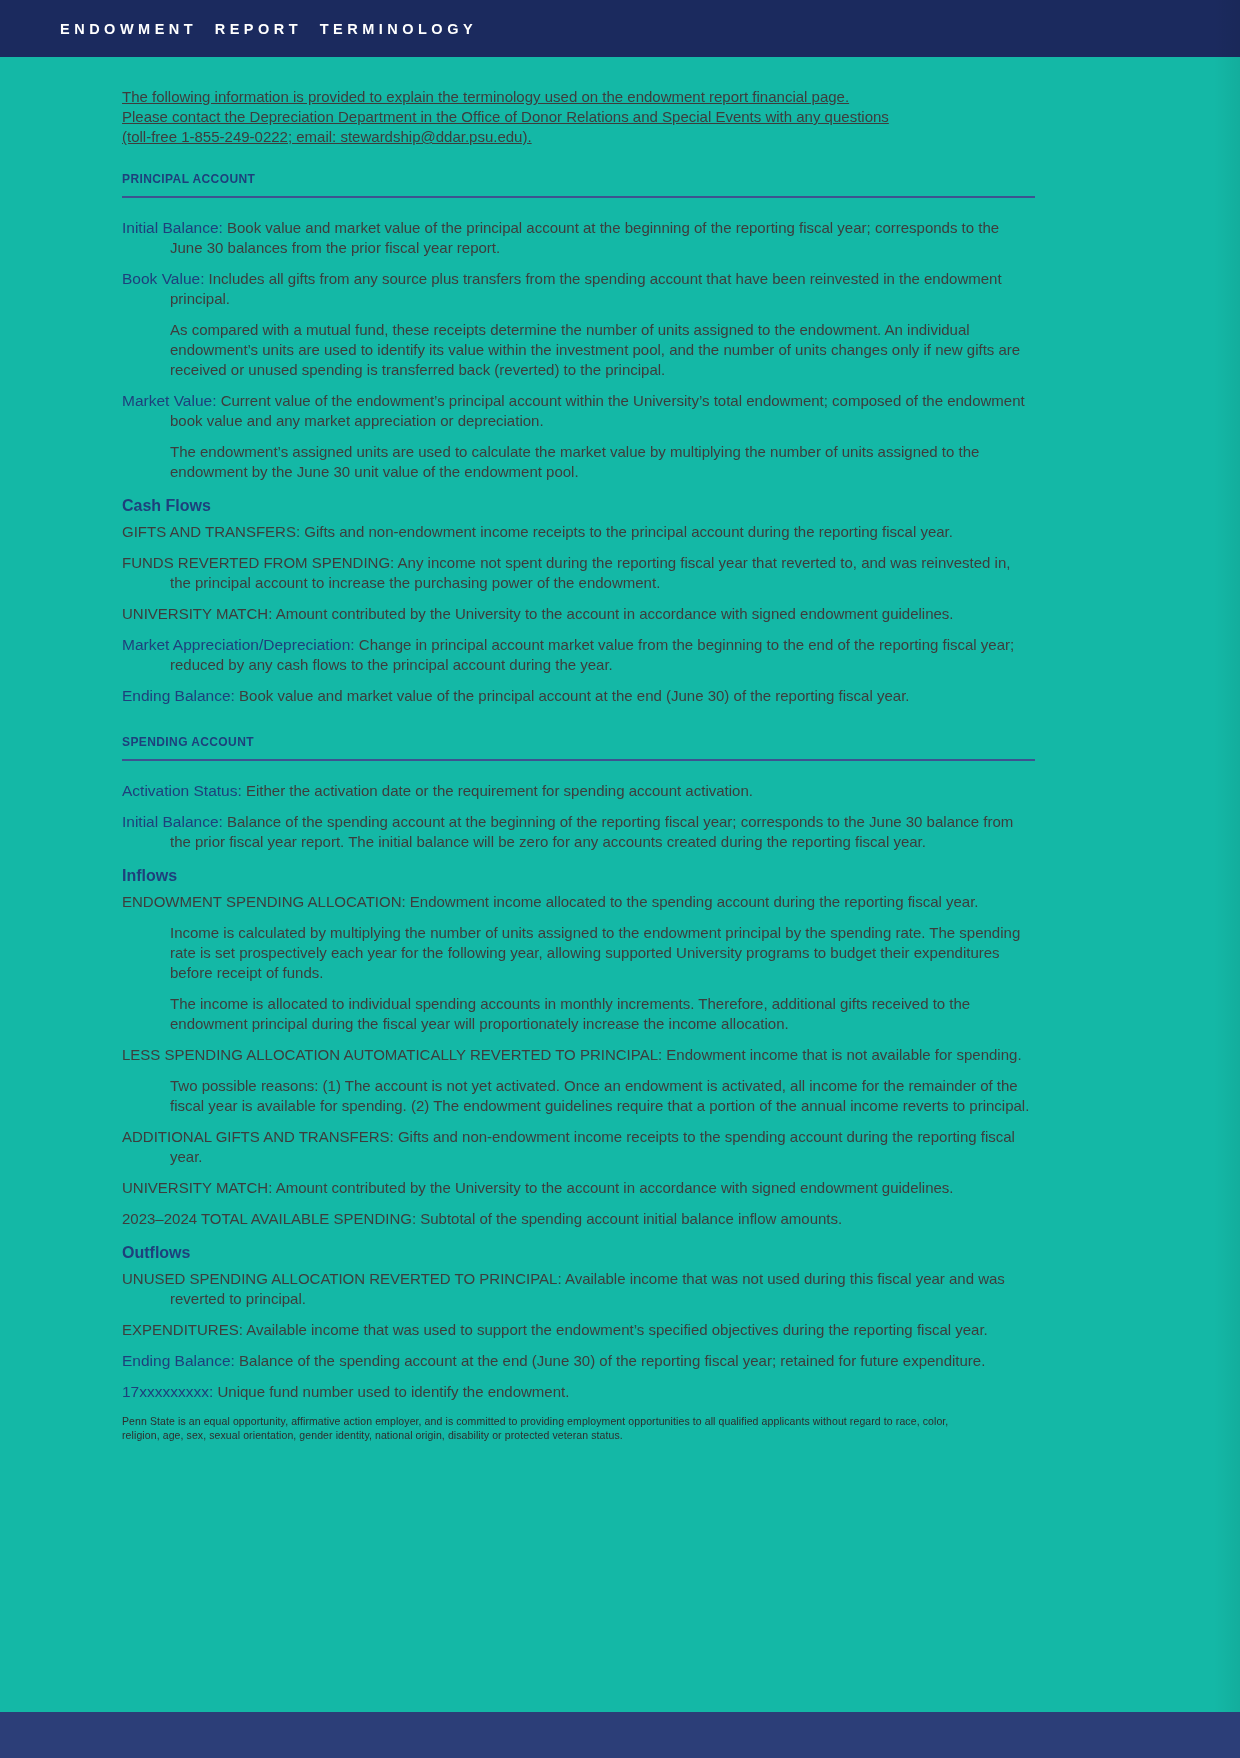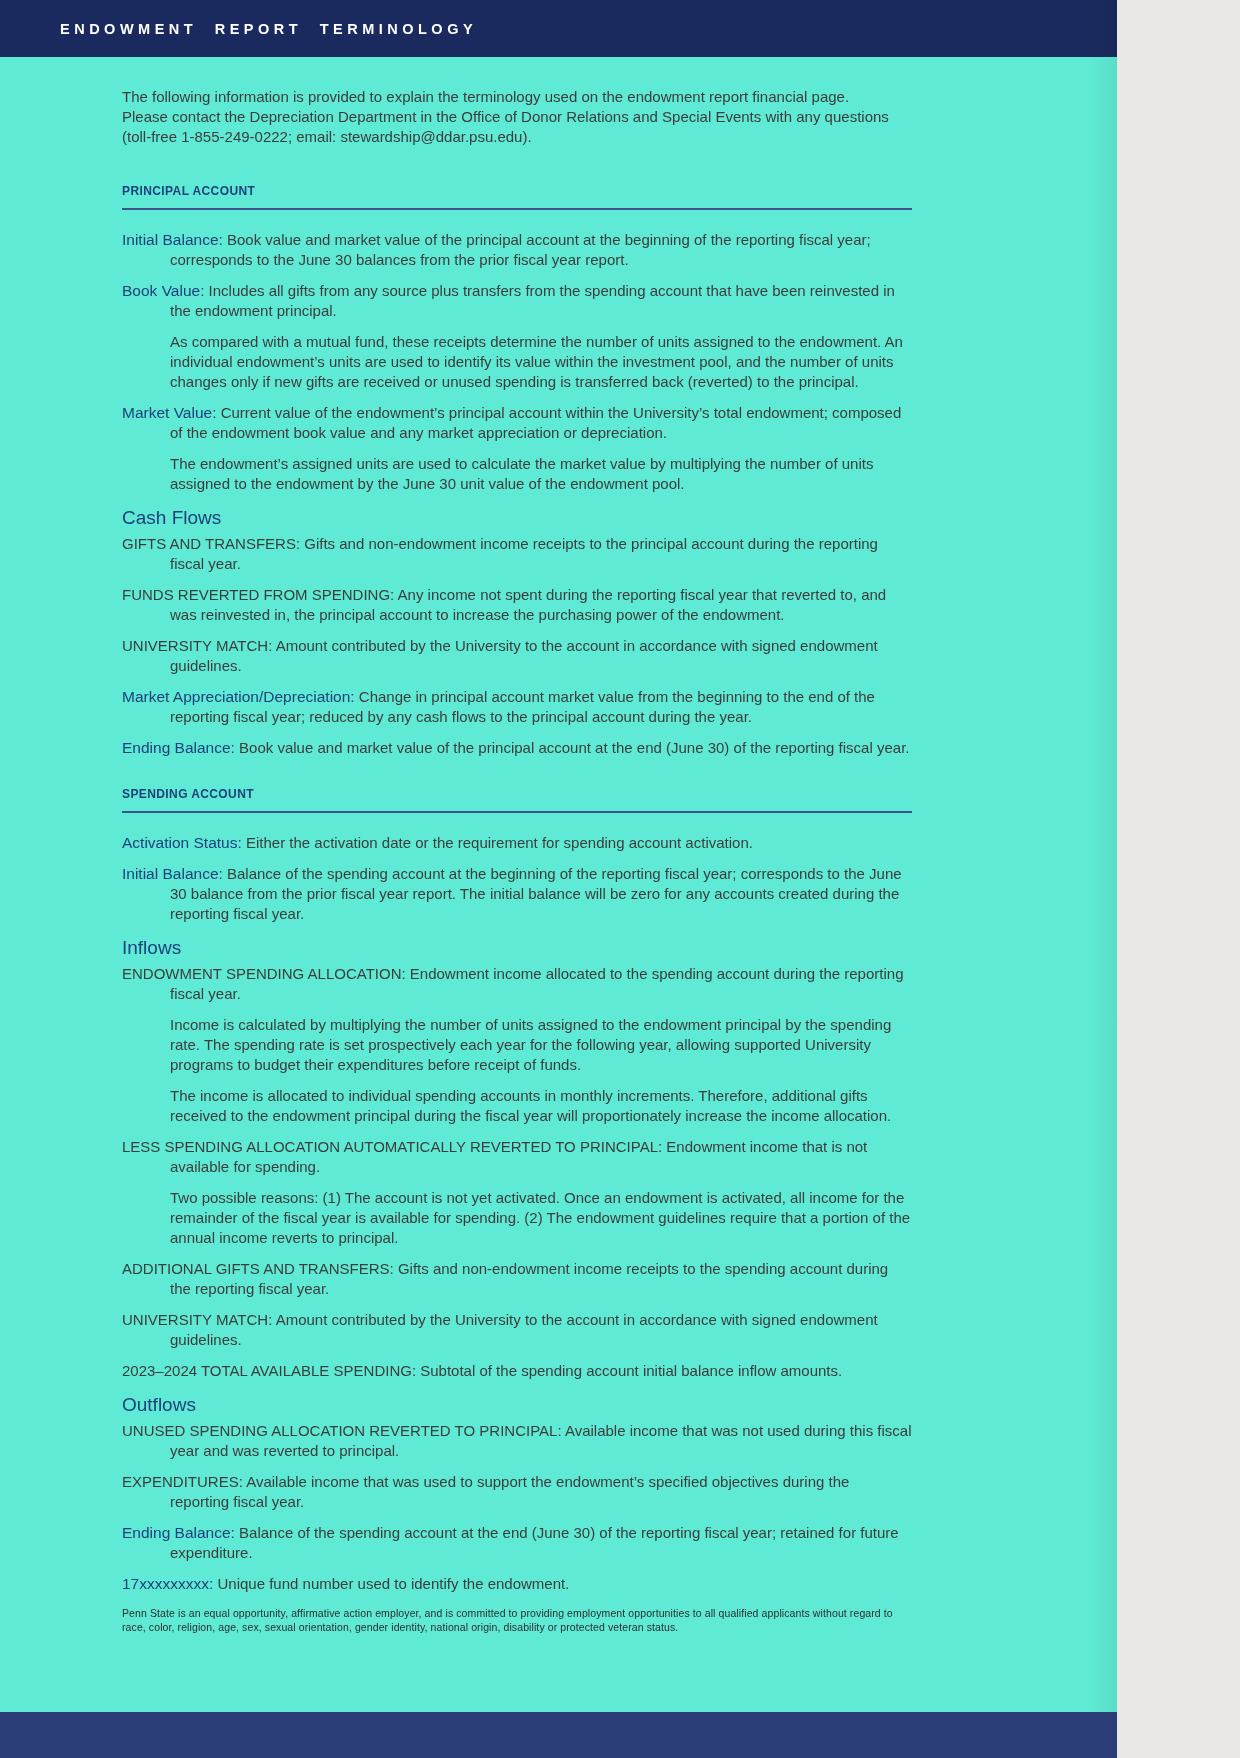--- a/index.html
+++ b/index.html
@@ -3,59 +3,59 @@
 <meta charset="utf-8">
 <style>
   * { margin:0; padding:0; box-sizing:border-box; }
   html, body { width:1240px; height:1758px; }
   body {
     font-family:"Liberation Sans", sans-serif;
     background:#e9e8e4;
   }
   .page {
     position:relative;
-    width:1117px; height:1758px;
-    background:#5eead4;
+    width:1240px; height:1758px;
+    background:#14b8a6;
     overflow:hidden;
   }
   .topbar {
     position:absolute; top:0; left:0;
     width:100%; height:57px;
     background:var(--navy_dark, #1b2a5e);
     display:flex; align-items:center;
   }
   .topbar-title {
     color:#ffffff; font-weight:bold;
     font-size:14.5px; letter-spacing:4.5px; word-spacing:9px;
     padding-left:60px;
   }
   .content {
     position:absolute; top:57px; left:0; right:0;
     padding:30px 205px 0 122px;
     color:var(--body_text, #3d3d3d);
     font-size:15px; line-height:20px;
   }
-  .intro { margin-bottom:34px; }
+  .intro { margin-bottom:22px;text-decoration:underline; }
   .section-head { margin:10px 0 20px 0; }
   .section-head h2 {
     color:var(--navy, #1e407c);
     font-size:12px; font-weight:bold; letter-spacing:0.4px;
   }
   .section-head .rule {
     height:2px; background:var(--rule, #3d5390); margin-top:7px;
   }
   .entry { margin-bottom:11px; }
   .term, .caps { padding-left:48px; text-indent:-48px; }
   .term .lbl {
     color:var(--navy, #1e407c); font-weight:normal; font-size:15.5px;
   }
   .para { margin-left:48px; }
   .subhead {
     color:var(--navy, #1e407c);
-    font-size:19px; font-weight:normal;
+    font-size:16px; font-weight:bold;
     margin:14px 0 6px 0;
   }
   .spending-gap { margin-top:26px; }
   .eo-note {
     font-size:10.5px; line-height:14px;
     color:#2e2e2e; margin-top:12px; max-width:845px;
     letter-spacing:0.1px;
   }
   .bottombar {
     position:absolute; left:0; bottom:0;

